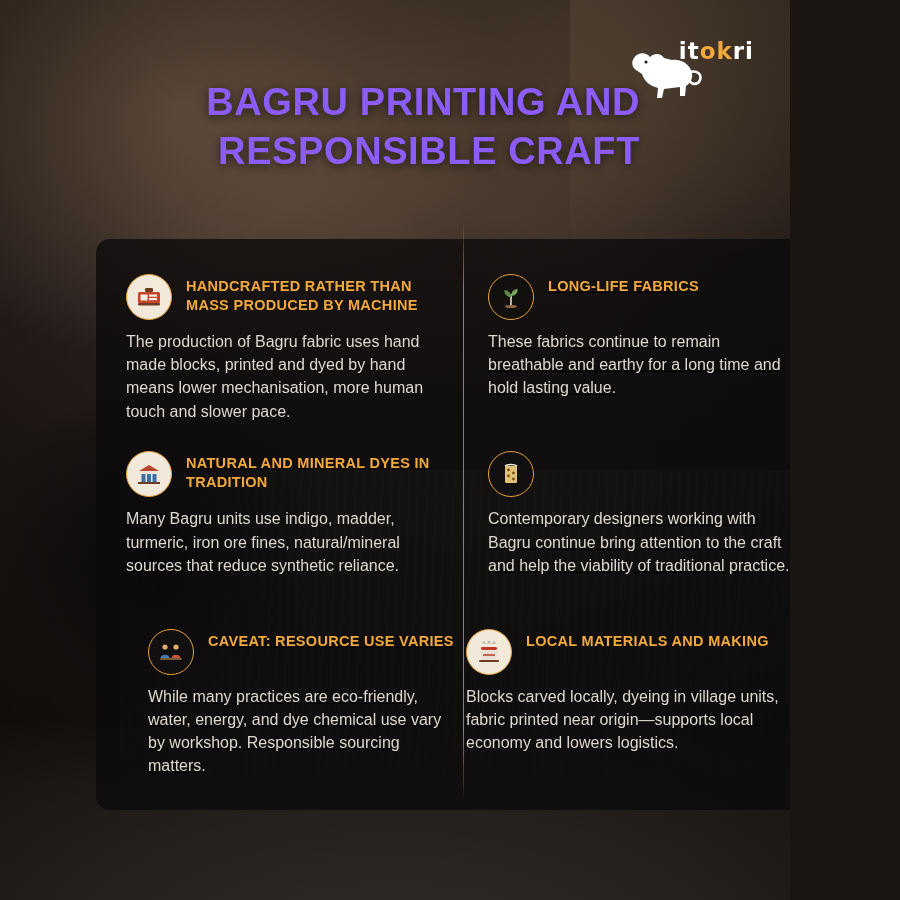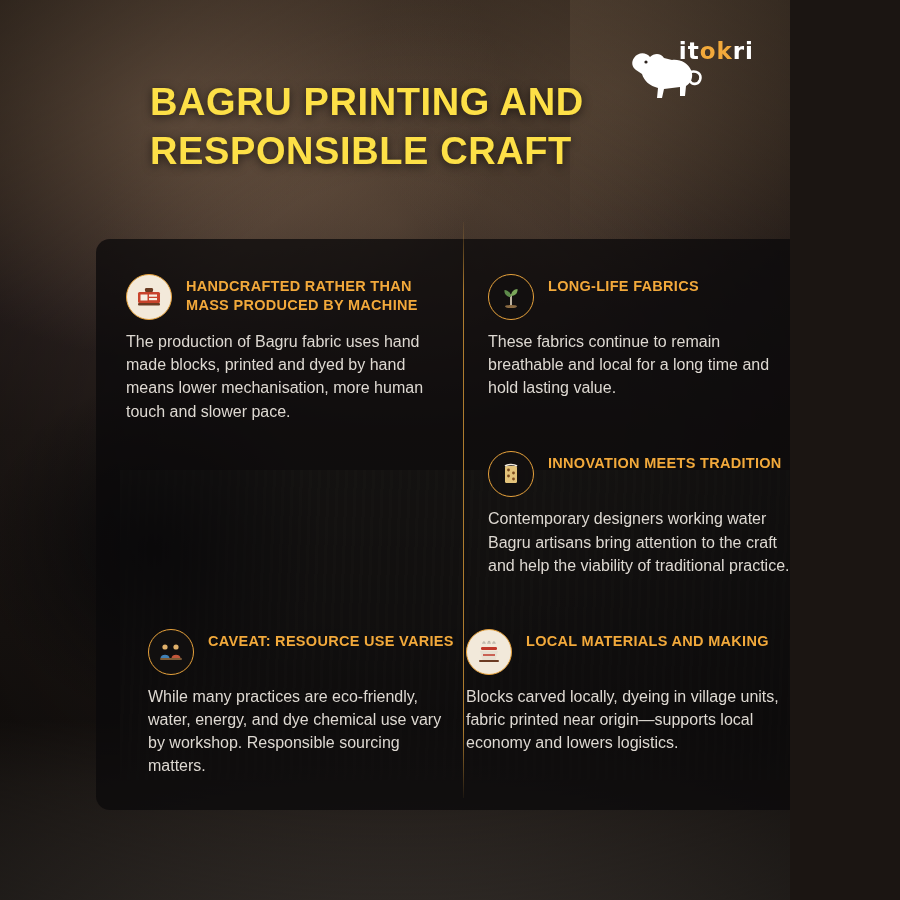--- a/index.html
+++ b/index.html
@@ -67,22 +67,22 @@
   .panel-divider {
     position: absolute;
     left: 463px; top: 222px; width: 1px; height: 576px;
     background: linear-gradient(180deg, rgba(240,170,60,0.05) 0%, rgba(240,170,60,0.70) 12%, rgba(240,170,60,0.70) 88%, rgba(240,170,60,0.05) 100%);
   }
 
   
   .title {
     position: absolute;
     left: 0; right: 0; top: 78px;
-    text-align: left;
-    color: #fde047;
+    text-align: right;
+    color: #8b5cf6;
     font-size: 38px;
     font-weight: 700;
     letter-spacing: 0.6px;
     line-height: 1.28;
     text-transform: uppercase;
     padding: 0 150px;
     text-shadow: 0 2px 10px rgba(0,0,0,0.6);
   }
 
   .brand {
@@ -110,21 +110,21 @@
     display: grid;
     grid-template-columns: 1fr 1fr;
     grid-template-rows: 1fr 1fr 1fr;
     column-gap: 22px;
     row-gap: 0;
     padding: 10px 30px 10px 30px;
     gap: 12px;
   }
 
   .card { position: relative; padding-top: 14px; }
-  .card.right { padding-left: 22px; }
+  .card.right { padding-left: 22px; text-decoration: underline; }
 
   .card-head {
     display: flex;
     align-items: flex-start;
     gap: 14px;
     margin-bottom: 10px;
   }
 
   .icon-badge {
     flex: 0 0 auto;
@@ -211,41 +211,54 @@
         <span class="icon-badge">
           <svg width="26" height="26" viewBox="0 0 26 26">
             <path d="M13 22 L13 11" stroke="#e9dcc6" stroke-width="1.6" stroke-linecap="round"></path>
             <path d="M13 13 C8 13, 6 9, 6.5 6 C10 6, 13 9, 13 13 Z" fill="#5d8a4a"></path>
             <path d="M13 12 C18 12, 20 8, 19.5 5 C16 5, 13 8, 13 12 Z" fill="#79a659"></path>
             <ellipse cx="13" cy="22.5" rx="6" ry="1.6" fill="#8a6a42"></ellipse>
           </svg>
         </span>
         <div class="card-title">Long-life fabrics</div>
       </div>
-      <p class="card-body">These fabrics continue to remain breathable and local for a long time and hold lasting value.</p>
+      <p class="card-body">These fabrics continue to remain breathable and earthy for a long time and hold lasting value.</p>
     </div>
 
     <div class="card left">
+      <div class="card-head">
+        <span class="icon-badge">
+          <svg width="28" height="28" viewBox="0 0 28 28">
+            <path d="M4 11 L14 5 L24 11 Z" fill="#b8452f"></path>
+            <rect x="4" y="11" width="20" height="11" fill="#efe6d6"></rect>
+            <rect x="6.5" y="14" width="4" height="8" fill="#3c6ea8"></rect>
+            <rect x="12" y="14" width="4" height="8" fill="#3c6ea8"></rect>
+            <rect x="17.5" y="14" width="4" height="8" fill="#3c6ea8"></rect>
+            <rect x="3" y="22" width="22" height="2" fill="#6b3b22"></rect>
+          </svg>
+        </span>
+        <div class="card-title">Natural and mineral dyes in tradition</div>
+      </div>
+      <p class="card-body">Many Bagru units use indigo, madder, turmeric, iron ore fines, natural/mineral sources that reduce synthetic reliance.</p>
     </div>
 
     <div class="card right">
       <div class="card-head">
         <span class="icon-badge">
           <svg width="26" height="26" viewBox="0 0 26 26">
             <rect x="7" y="5" width="12" height="17" rx="1.5" fill="#e3c37a"></rect>
             <circle cx="10.5" cy="9" r="1.4" fill="#7a4a1e"></circle>
             <circle cx="15.5" cy="12" r="1.4" fill="#7a4a1e"></circle>
             <circle cx="10.5" cy="15" r="1.4" fill="#7a4a1e"></circle>
             <circle cx="15.5" cy="18" r="1.4" fill="#7a4a1e"></circle>
             <path d="M7 5 C10 3, 16 3, 19 5" fill="none" stroke="#f3ece0" stroke-width="1.6"></path>
           </svg>
         </span>
-        <div class="card-title">Innovation meets tradition</div>
-      </div>
-      <p class="card-body">Contemporary designers working water Bagru artisans bring attention to the craft and help the viability of traditional practice.</p>
+      </div>
+      <p class="card-body">Contemporary designers working with Bagru continue bring attention to the craft and help the viability of traditional practice.</p>
     </div>
 
     <div class="card right">
       <div class="card-head">
         <span class="icon-badge">
           <svg width="28" height="28" viewBox="0 0 28 28">
             <circle cx="8" cy="9" r="2.6" fill="#e0b06a"></circle>
             <path d="M3.5 20 C3.5 15.5, 12.5 15.5, 12.5 20 Z" fill="#3f7fb5"></path>
             <circle cx="19" cy="9" r="2.6" fill="#e0b06a"></circle>
             <path d="M14.5 20 C14.5 15.5, 23.5 15.5, 23.5 20 Z" fill="#c0563a"></path>

